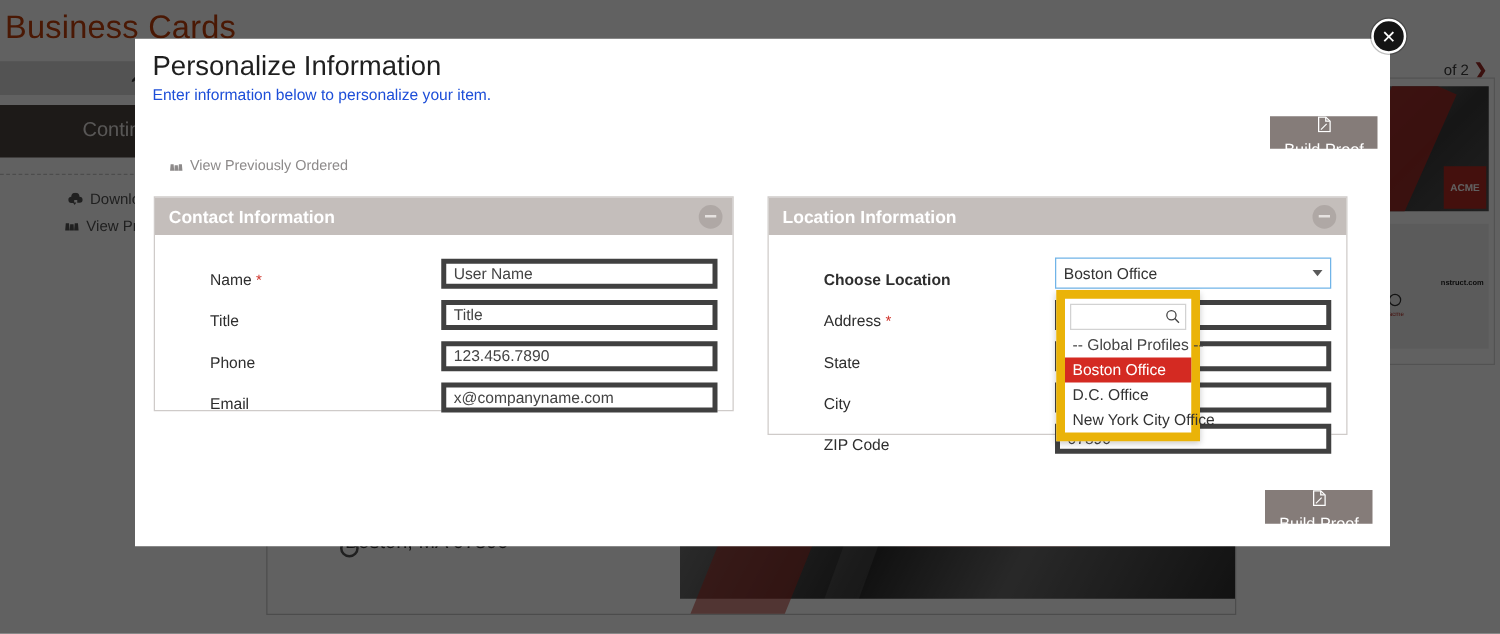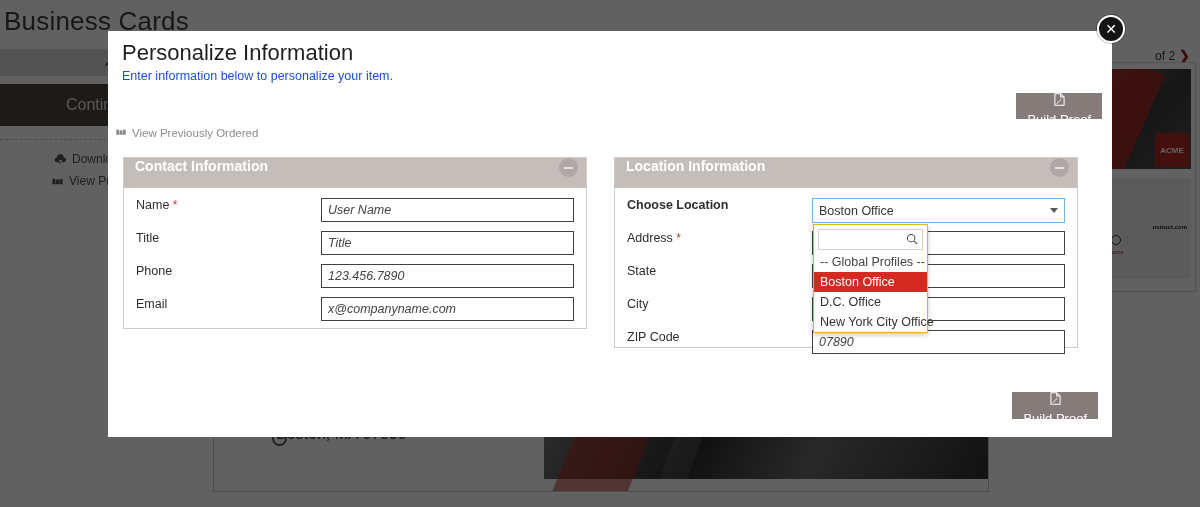--- a/index.html
+++ b/index.html
@@ -16,21 +16,21 @@
   #bg-page {
     position: absolute;
     inset: 0;
     background: #ffffff;
   }
   .bg-title {
     position: absolute;
     left: 4px;
     top: 6px;
     font-size: 26px;
-    color: #404040;
+    color: #c2410c;
     letter-spacing: .2px;
   }
   .bg-personalize-btn {
     position: absolute;
     left: 0;
     top: 49px;
     width: 196px;
     height: 27px;
     background: #d9d9d9;
     color: #3d3d3d;
@@ -216,25 +216,25 @@
     text-align: center;
   }
   .modal-sub {
     position: absolute;
     left: 14px; top: 38px;
     font-size: 12.5px;
     color: #1d4ed8;
   }
   .prev-ordered {
     position: absolute;
-    left: 7px; top: 96px;
+    left: 27px; top: 96px;
     font-size: 11.5px;
     color: #8d8a8a;
     display: flex;
-    align-items: flex-start;
+    align-items: flex-end;
     gap: 5px;
   }
 
   .build-proof {
     position: absolute;
     background: #857c79;
     color: #ffffff;
     font-size: 13px;
     height: 26px;
     padding: 0 11px;
@@ -278,21 +278,21 @@
     border: 1px solid #cfcbc9;
     background: #ffffff;
   }
   .panel.contact { left: 15px; top: 126px; width: 464px; height: 172px; }
   .panel.location { left: 506px; top: 126px; width: 464px; height: 191px; }
 
   .panel-head {
     height: 30px;
     background: #c4bebb;
     display: flex;
-    align-items: flex-start;
+    align-items: center;
     padding: 0 8px 0 11px;
     justify-content: space-between;
     box-sizing: border-box;
   }
   .panel-head .ptitle {
     color: #ffffff;
     font-size: 14px;
     font-weight: bold;
   }
   .collapse-icon {
@@ -305,42 +305,42 @@
   .collapse-icon i {
     display: block;
     width: 9px; height: 2px;
     background: #e6e2e0;
   }
 
   .panel-body { padding: 10px 12px 0 12px; }
 
   .frow {
     display: flex;
-    align-items: flex-start;
+    align-items: flex-end;
     height: 33px;
+    margin-left: 32px;
   }
   .flabel {
     width: 185px;
     font-size: 12.5px;
     color: #2e2e2e;
     flex: none;
   }
   .flabel.bold { font-weight: bold; }
   .req { color: #d0342c; font-size: 12px; }
   .finput {
     flex: 1;
     height: 24px;
-    border: 1px solid #404040;
+    border: 4px solid #404040;
     box-sizing: border-box;
     font-size: 12.5px;
     color: #444444;
     padding: 0 6px;
     background: #fff;
     font-family: "Liberation Sans", sans-serif;
-    font-style: italic;
   }
 
   
   .select-wrap { flex: 1; position: relative; }
   .select-box {
     height: 25px;
     border: 1px solid #70b4e8;
     box-sizing: border-box;
     background: #fff;
     display: flex;
@@ -356,21 +356,21 @@
     border-left: 4.5px solid transparent;
     border-right: 4.5px solid transparent;
     border-top: 5px solid #5a5a5a;
   }
   .dropdown {
     position: absolute;
     left: 1px;
     top: 26px;
     width: 115px;
     background: #fff;
-    border: 1px solid #eab308;
+    border: 7px solid #eab308;
     box-shadow: 0 2px 5px rgba(0,0,0,.22);
     z-index: 30;
     box-sizing: border-box;
   }
   .dd-search-wrap { padding: 4px 4px 2px 4px; position: relative; }
   .dd-search {
     width: 100%;
     height: 21px;
     border: 1px solid #d2d2d2;
     box-sizing: border-box;

